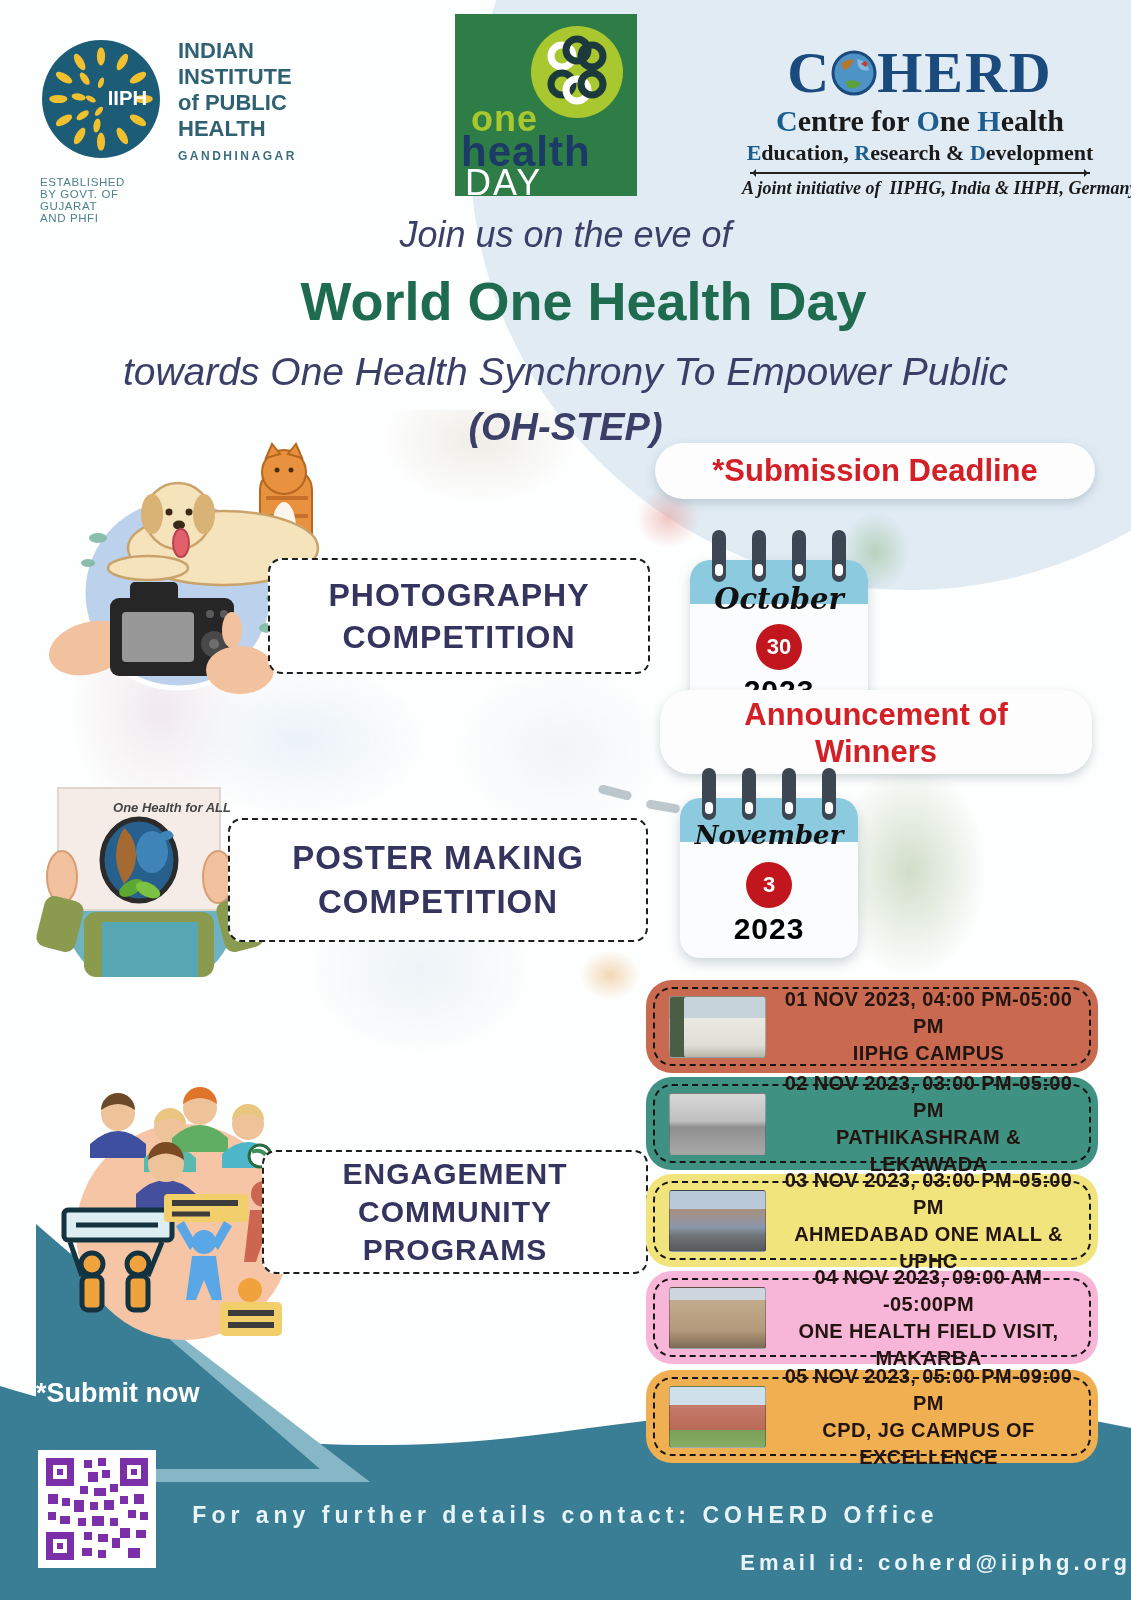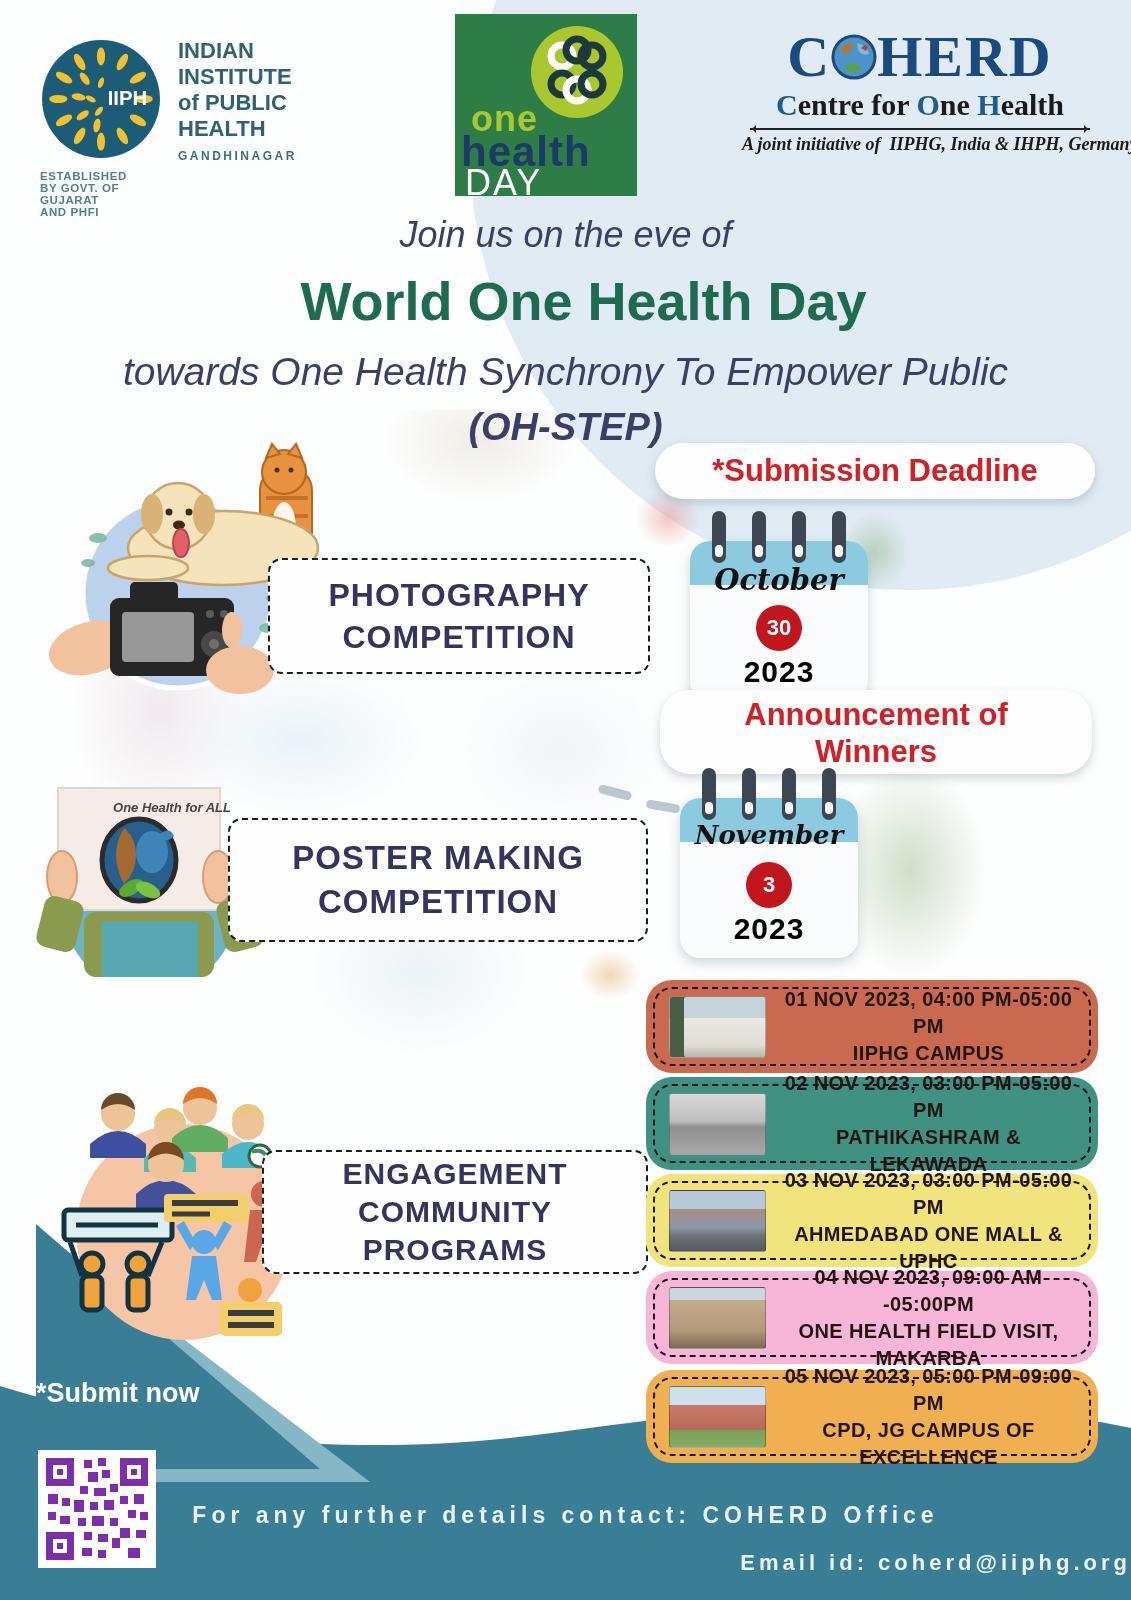--- a/index.html
+++ b/index.html
@@ -30,29 +30,29 @@
   .tri-light{left:70px;top:1252px;width:300px;height:230px;background:#86b7c6;
     clip-path:polygon(0 0,100% 100%,0 100%);}
   .tri-dark{left:36px;top:1224px;width:284px;height:245px;background:#3a7e96;
     clip-path:polygon(0 0,100% 100%,0 100%);}
 
   
   .iiph-block{position:absolute;left:40px;top:30px;z-index:5;}
   .iiph-logo{position:absolute;left:0;top:8px;width:122px;height:122px;}
   .iiph-name{position:absolute;left:138px;top:8px;color:#2f6173;font-weight:bold;font-size:22px;line-height:26px;}
   .iiph-city{position:absolute;left:138px;top:119px;color:#3c6e7d;font-size:12px;letter-spacing:2.5px;font-weight:bold;}
-  .iiph-est{position:absolute;left:0px;top:140px;color:#50808e;font-size:11.5px;letter-spacing:.6px;font-weight:bold;}
+  .iiph-est{position:absolute;left:0px;top:146px;color:#50808e;font-size:11.5px;letter-spacing:.6px;font-weight:normal;}
 
   .ohd-logo{position:absolute;left:455px;top:14px;width:182px;height:182px;background:#2e7d46;z-index:5;}
   .ohd-circle{position:absolute;right:14px;top:12px;width:92px;height:92px;border-radius:50%;background:#a9c72f;}
   .ohd-one{position:absolute;left:16px;top:84px;color:#a9c72f;font-weight:800;font-size:36px;letter-spacing:1px;}
   .ohd-health{position:absolute;left:6px;top:114px;color:#1c3a66;font-weight:800;font-size:42px;letter-spacing:1px;}
   .ohd-day{position:absolute;left:10px;top:148px;color:#ffffff;font-weight:500;font-size:36px;letter-spacing:2px;}
 
-  .coherd-block{position:absolute;left:742px;top:28px;width:356px;z-index:5;text-align:center;
+  .coherd-block{position:absolute;left:742px;top:44px;width:356px;z-index:5;text-align:center;
     font-family:"Liberation Serif",serif;}
   .coherd-acronym{font-size:58px;font-weight:bold;color:#1b4a7d;line-height:58px;letter-spacing:2px;}
   .coherd-globe{display:inline-block;width:46px;height:46px;vertical-align:-4px;}
   .coherd-line{white-space:pre;font-weight:bold;}
   .coherd-l1{font-size:30px;color:#1a1a1a;margin-top:2px;}
   .coherd-l2{font-size:22px;color:#1a1a1a;margin-top:2px;}
   .coherd-l1 .blue,.coherd-l2 .blue{color:#1b5d8f;}
   .coherd-rule{height:2px;background:#222;margin:6px 8px 4px 8px;position:relative;}
   .coherd-rule:before,.coherd-rule:after{content:"";position:absolute;top:-3px;border:4px solid transparent;}
   .coherd-rule:before{left:-2px;border-right-color:#222;}
@@ -68,21 +68,21 @@
 
   
   .pill{position:absolute;background:#fdfdfd;border-radius:30px;z-index:5;
     box-shadow:0 4px 10px rgba(120,140,150,.35);text-align:center;color:#d32027;font-weight:800;}
   .pill-deadline{left:655px;top:443px;width:440px;height:56px;line-height:56px;font-size:31px;}
   .pill-winners{left:660px;top:690px;width:432px;height:84px;font-size:31px;line-height:37px;padding-top:6px;box-sizing:border-box;}
 
   
   .calendar{position:absolute;width:178px;height:160px;background:#fbfcfd;border-radius:20px;z-index:5;
     box-shadow:0 5px 12px rgba(120,140,150,.35);}
-  .cal-oct{left:690px;top:541px;}
+  .cal-oct{left:690px;top:560px;}
   .cal-nov{left:680px;top:798px;}
   .cal-head{position:absolute;left:0;top:0;width:100%;height:44px;background:#8ccadf;border-radius:20px 20px 0 0;}
   .cal-ring{position:absolute;top:-30px;width:14px;height:52px;background:#3c4753;border-radius:7px;}
   .cal-ring:after{content:"";position:absolute;left:3px;bottom:6px;width:8px;height:12px;border-radius:4px;background:#fbfcfd;}
   .r1{left:22px}.r2{left:62px}.r3{left:102px}.r4{left:142px}
   .cal-month{position:absolute;left:0;top:22px;width:100%;text-align:center;
     font-family:"DejaVu Serif",serif;font-style:italic;font-weight:bold;font-size:29px;color:#111;}
   .cal-day{position:absolute;left:50%;top:64px;transform:translateX(-50%);width:46px;height:46px;border-radius:50%;
     background:#c2161f;color:#fff;font-weight:800;font-size:22px;line-height:46px;text-align:center;}
   .cal-year{position:absolute;left:0;top:114px;width:100%;text-align:center;font-weight:800;font-size:30px;color:#000;letter-spacing:1px;}
@@ -208,20 +208,21 @@
 
   <div class="coherd-block">
     <div class="coherd-acronym"><span>C</span><svg class="coherd-globe" viewBox="0 0 46 46">
           <circle cx="23" cy="23" r="21" fill="#4e93c6" stroke="#1b4a7d" stroke-width="3"></circle>
           <path d="M10,14 Q16,8 23,10 Q20,18 13,20 Z" fill="#b5762f"></path>
           <path d="M26,9 Q36,11 38,20 Q31,22 27,16 Z" fill="#7fb9e0"></path>
           <path d="M14,32 Q22,28 30,33 Q26,40 18,38 Z" fill="#5da13c"></path>
           <path d="M30,14 l4,-3 3,2 -2,4 Z" fill="#c23b3b"></path>
         </svg><span>HERD</span></div>
     <div class="coherd-line coherd-l1"><span class="blue">C</span><span>entre for </span><span class="blue">O</span><span>ne </span><span class="blue">H</span><span>ealth</span></div>
+    <div class="coherd-line coherd-l2"><span class="blue">E</span><span>ducation, </span><span class="blue">R</span><span>esearch &amp; </span><span class="blue">D</span><span>evelopment</span></div>
     <div class="coherd-rule"></div>
     <div class="coherd-l3">A joint initiative of  IIPHG, India &amp; IHPH, Germany</div>
   </div>
 
   <div class="title-wrap">
     <div class="t-eyebrow">Join us on the eve of</div>
     <div class="t-main">World One Health Day</div>
     <div class="t-sub">towards One Health Synchrony To Empower Public</div>
     <div class="t-acr">(OH-STEP)</div>
   </div>

